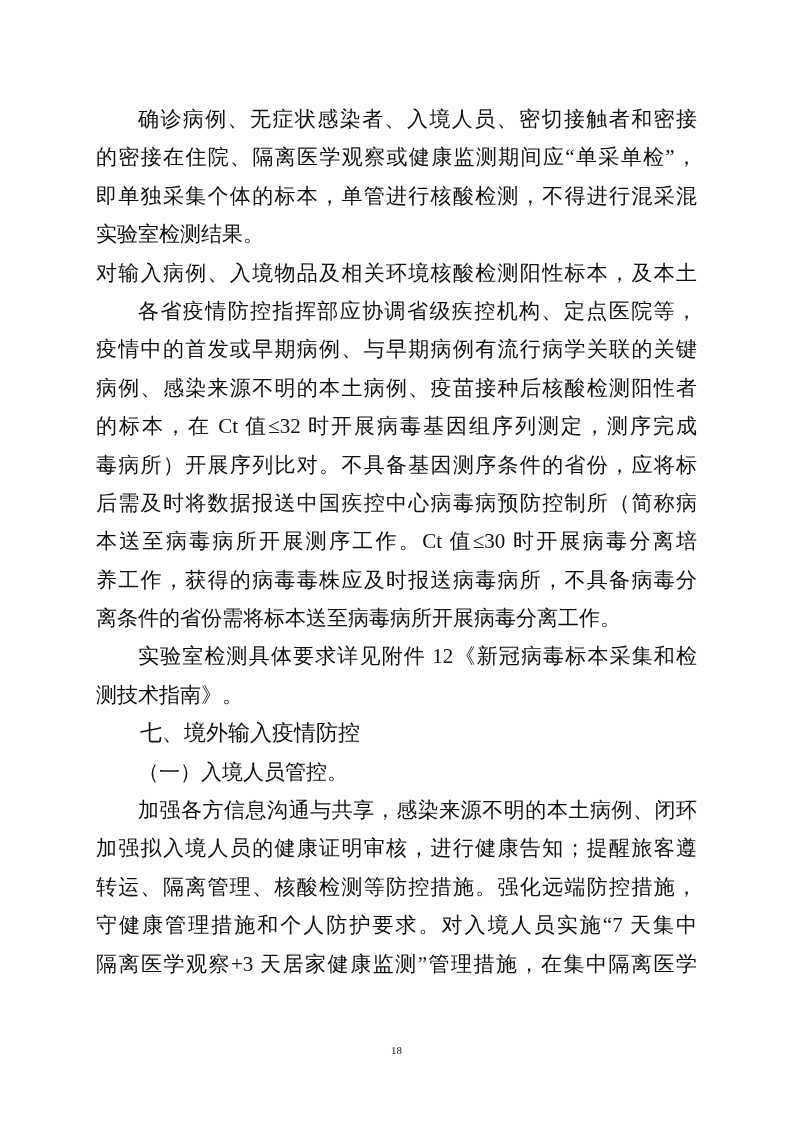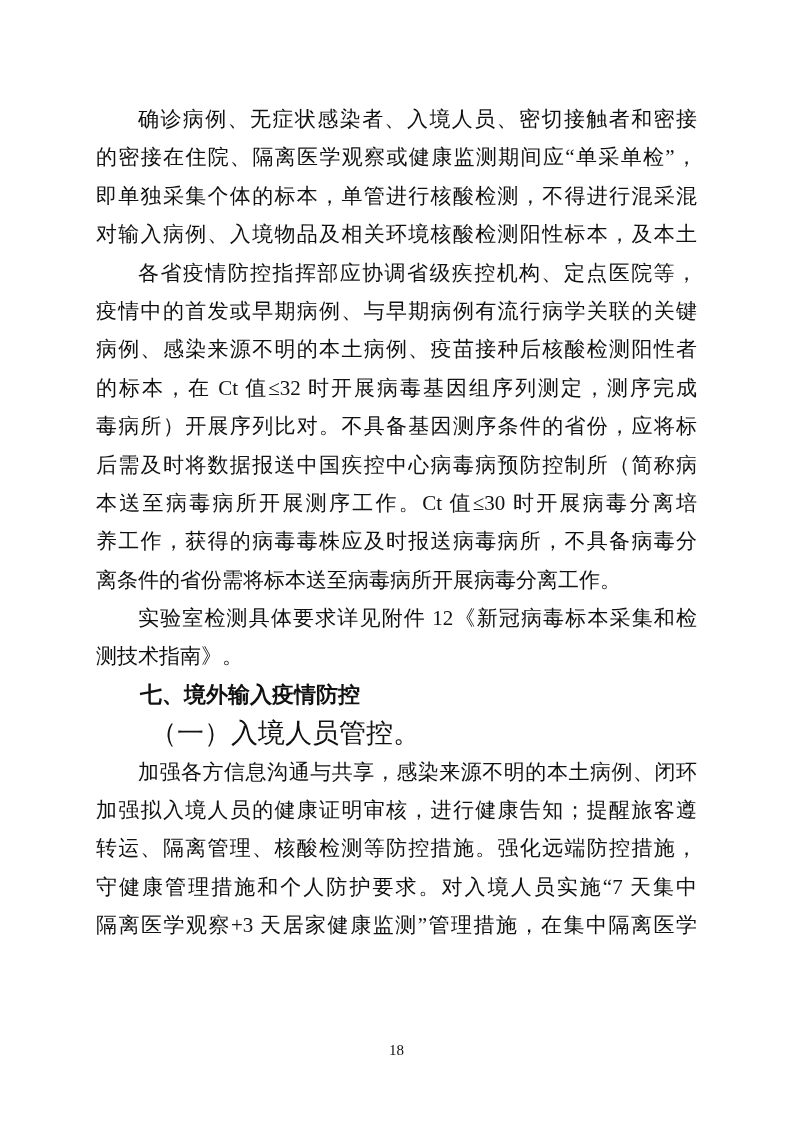--- a/index.html
+++ b/index.html
@@ -42,50 +42,51 @@
     color: #111111;
   }
   .line.indent {
     text-indent: 2em;
   }
   .line.last {
     text-align-last: left;
   }
   .block.heading .line {
     font-family: "Liberation Sans", "DejaVu Sans", sans-serif;
-    font-weight: 700;
+    font-weight: 400;
     font-size: 22px;
     text-align: left;
     text-align-last: left;
   }
   .block.subheading .line {
-    font-size: 27px;
+    font-size: 21px;
     text-align: left;
     text-align-last: left;
   }
   .footer {
     position: absolute;
     left: 96px;
     top: 1040px;
     width: 601px;
     text-align: center;
-    font-size: 15px;
+    font-size: 11px;
     line-height: 20px;
     color: #111111;
   }
 </style>
 </head>
 <body>
 
 <div class="page">
   <div class="content" id="doc-content">
       <div class="block paragraph">
         <div class="line indent">确诊病例、无症状感染者、入境人员、密切接触者和密接</div>
         <div class="line">的密接在住院、隔离医学观察或健康监测期间应“单采单检”，</div>
         <div class="line">即单独采集个体的标本，单管进行核酸检测，不得进行混采混</div>
+        <div class="line last">实验室检测结果。</div>
       </div>
       <div class="block paragraph">
         <div class="line">对输入病例、入境物品及相关环境核酸检测阳性标本，及本土</div>
         <div class="line indent">各省疫情防控指挥部应协调省级疾控机构、定点医院等，</div>
         <div class="line">疫情中的首发或早期病例、与早期病例有流行病学关联的关键</div>
         <div class="line">病例、感染来源不明的本土病例、疫苗接种后核酸检测阳性者</div>
         <div class="line">的标本，在 Ct 值≤32 时开展病毒基因组序列测定，测序完成</div>
         <div class="line">毒病所）开展序列比对。不具备基因测序条件的省份，应将标</div>
         <div class="line">后需及时将数据报送中国疾控中心病毒病预防控制所（简称病</div>
         <div class="line">本送至病毒病所开展测序工作。Ct 值≤30 时开展病毒分离培</div>

